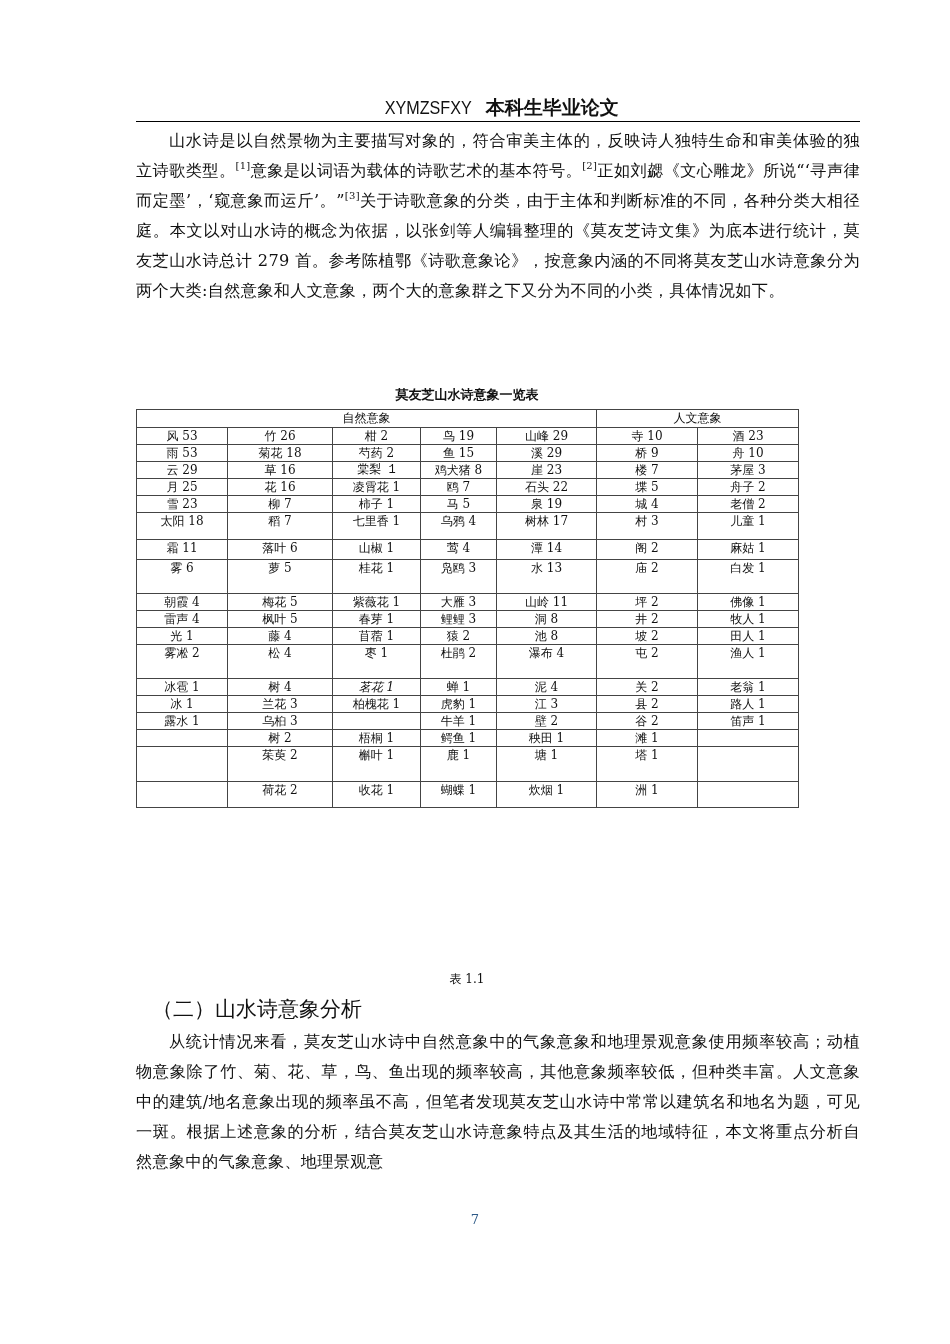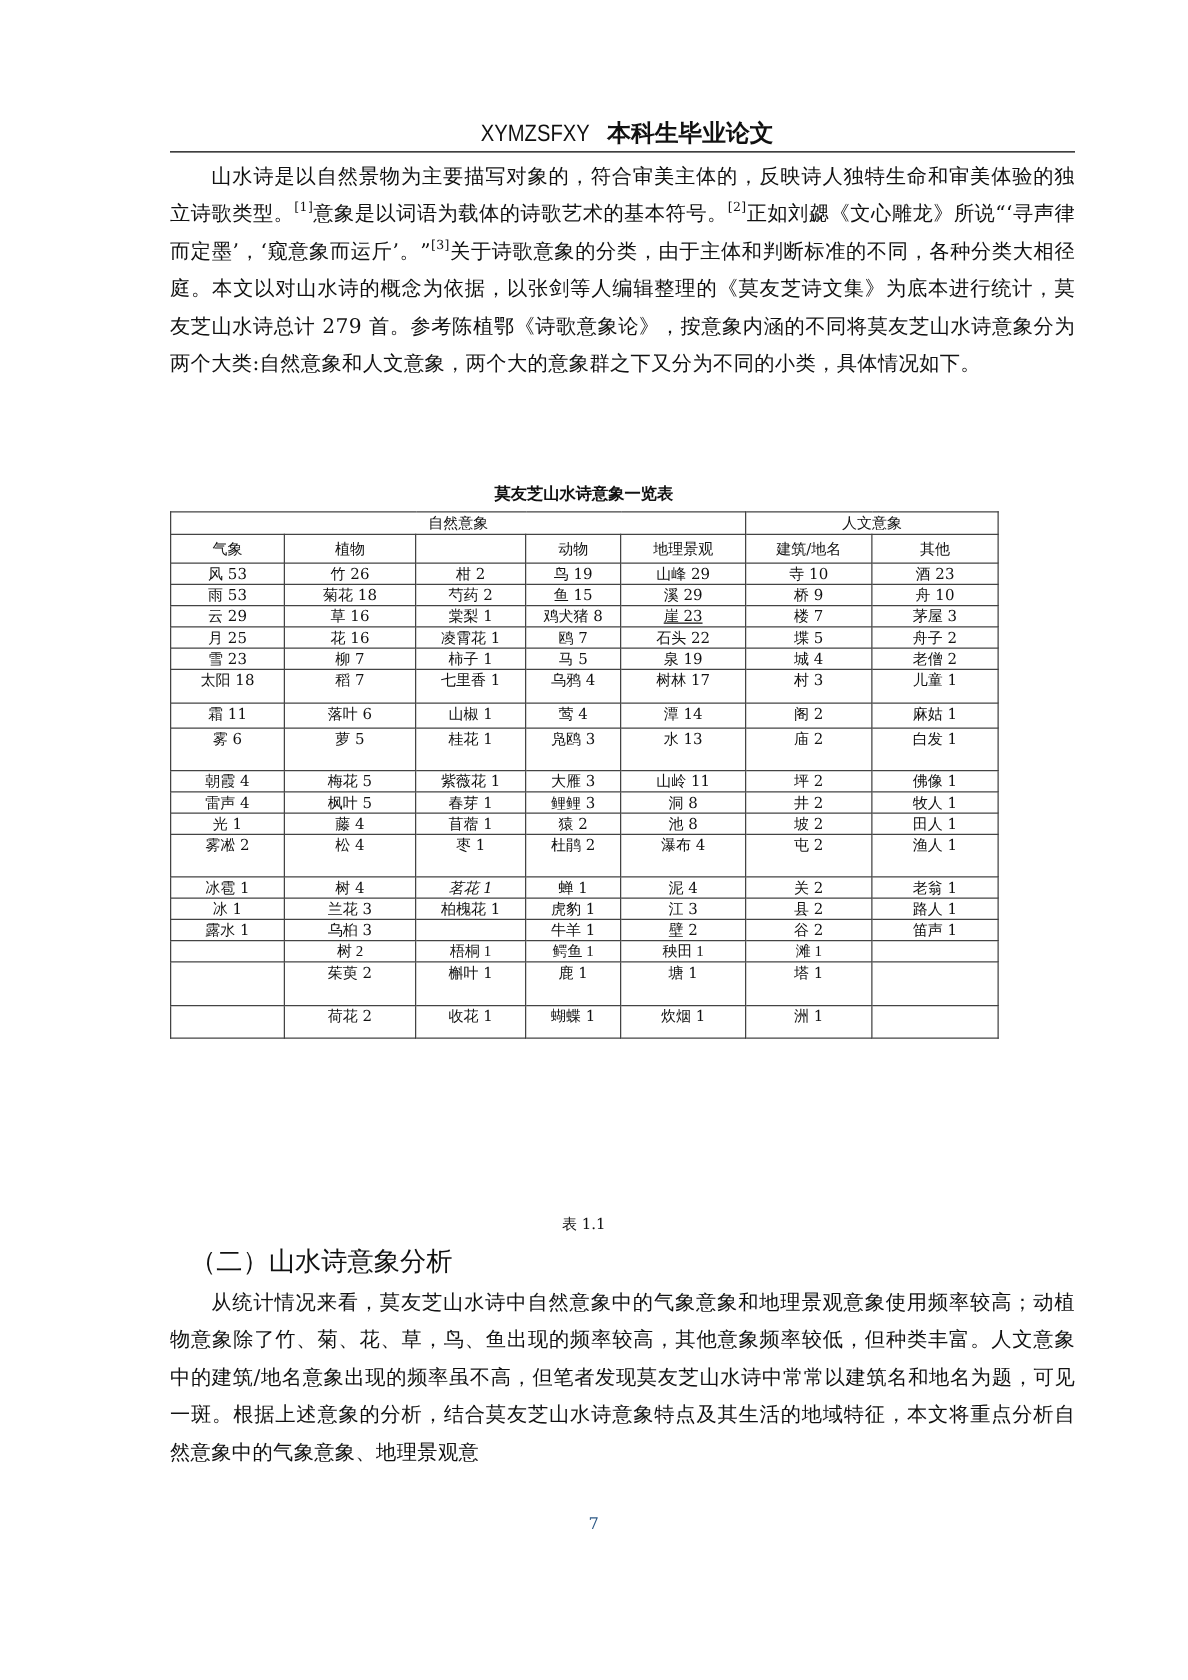--- a/index.html
+++ b/index.html
@@ -44,29 +44,20 @@
       <col style="width:76px">
       <col style="width:100px">
       <col style="width:101px">
       <col style="width:101px">
   </colgroup>
   <tbody>
       <tr style="height:18px;">
     <td colspan="5">自然意象</td>
     <td colspan="2">人文意象</td>
   </tr>
-  <tr style="height:23px;">
-    <td style="vertical-align:middle">气象</td>
-    <td style="vertical-align:middle">植物</td>
-    <td></td>
-    <td style="vertical-align:middle">动物</td>
-    <td style="vertical-align:middle">地理景观</td>
-    <td style="vertical-align:middle">建筑/地名</td>
-    <td style="vertical-align:middle">其他</td>
-  </tr>
   </tbody>
     <tbody id="tbody-rows">
       <tr style="height: 17px;">
         <td style="white-space: pre-line;">风 53</td>
         <td style="white-space: pre-line;">竹 26</td>
         <td style="white-space: pre-line;">柑 2</td>
         <td style="white-space: pre-line;">鸟 19</td>
         <td style="white-space: pre-line;">山峰 29</td>
         <td style="white-space: pre-line; margin-left: 17px;">寺 10</td>
         <td style="white-space: pre-line;">酒 23</td>
@@ -76,23 +67,23 @@
         <td style="white-space: pre-line;">菊花 18</td>
         <td style="white-space: pre-line;">芍药 2</td>
         <td style="white-space: pre-line;">鱼 15</td>
         <td style="white-space: pre-line;">溪 29</td>
         <td style="white-space: pre-line;">桥 9</td>
         <td style="white-space: pre-line;">舟 10</td>
       </tr>
       <tr style="height: 17px;">
         <td style="white-space: pre-line;">云 29</td>
         <td style="white-space: pre-line;">草 16</td>
-        <td style="white-space: pre-line;">棠梨 1</td>
+        <td style="white-space: pre-line; font-family: Liberation Mono, monospace;">棠梨 1</td>
         <td style="white-space: pre-line;">鸡犬猪 8</td>
-        <td style="white-space: pre-line; text-decoration: underline;">崖 23</td>
+        <td style="white-space: pre-line;">崖 23</td>
         <td style="white-space: pre-line;">楼 7</td>
         <td style="white-space: pre-line;">茅屋 3</td>
       </tr>
       <tr style="height: 17px;">
         <td style="white-space: pre-line;">月 25</td>
         <td style="white-space: pre-line;">花 16</td>
         <td style="white-space: pre-line; text-align: center;">凌霄花 1</td>
         <td style="white-space: pre-line;">鸥 7</td>
         <td style="white-space: pre-line;">石头 22</td>
         <td style="white-space: pre-line;">堞 5</td>
@@ -190,21 +181,21 @@
       </tr>
       <tr style="height: 17px;">
         <td style="white-space: pre-line;">露水 1</td>
         <td style="white-space: pre-line;">乌桕 3</td>
         <td style="white-space: pre-line;"></td>
         <td style="white-space: pre-line;">牛羊 1</td>
         <td style="white-space: pre-line; margin-top: 36px;">壁 2</td>
         <td style="white-space: pre-line;">谷 2</td>
         <td style="white-space: pre-line;">笛声 1</td>
       </tr>
-      <tr style="height: 17px; font-family: Liberation Serif, serif;">
+      <tr style="height: 17px;">
         <td style="white-space: pre-line;"></td>
         <td style="white-space: pre-line;">树 2</td>
         <td style="white-space: pre-line;">梧桐 1</td>
         <td style="white-space: pre-line;">鳄鱼 1</td>
         <td style="white-space: pre-line;">秧田 1</td>
         <td style="white-space: pre-line;">滩 1</td>
         <td style="white-space: pre-line;"></td>
       </tr>
       <tr style="height: 35px;">
         <td style="white-space: pre-line;"></td>

